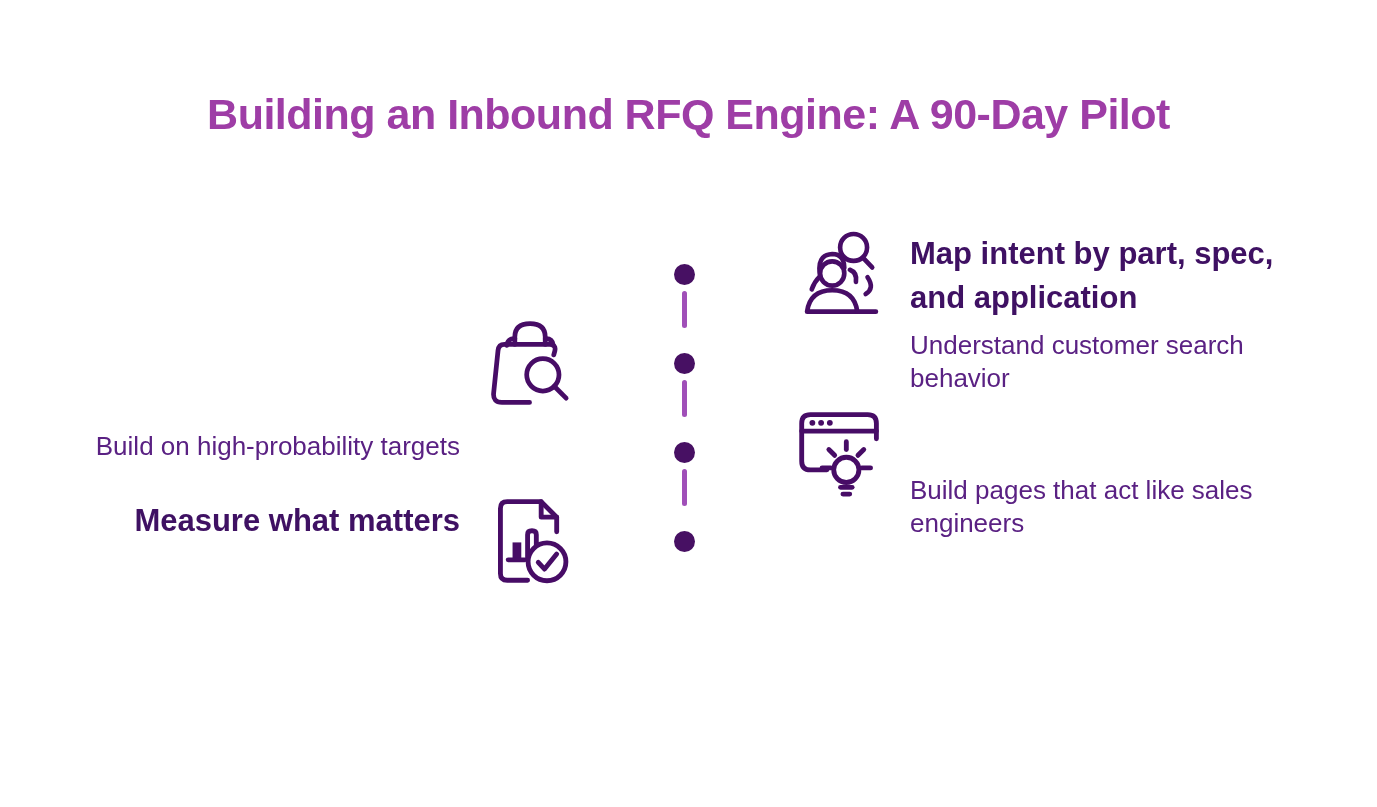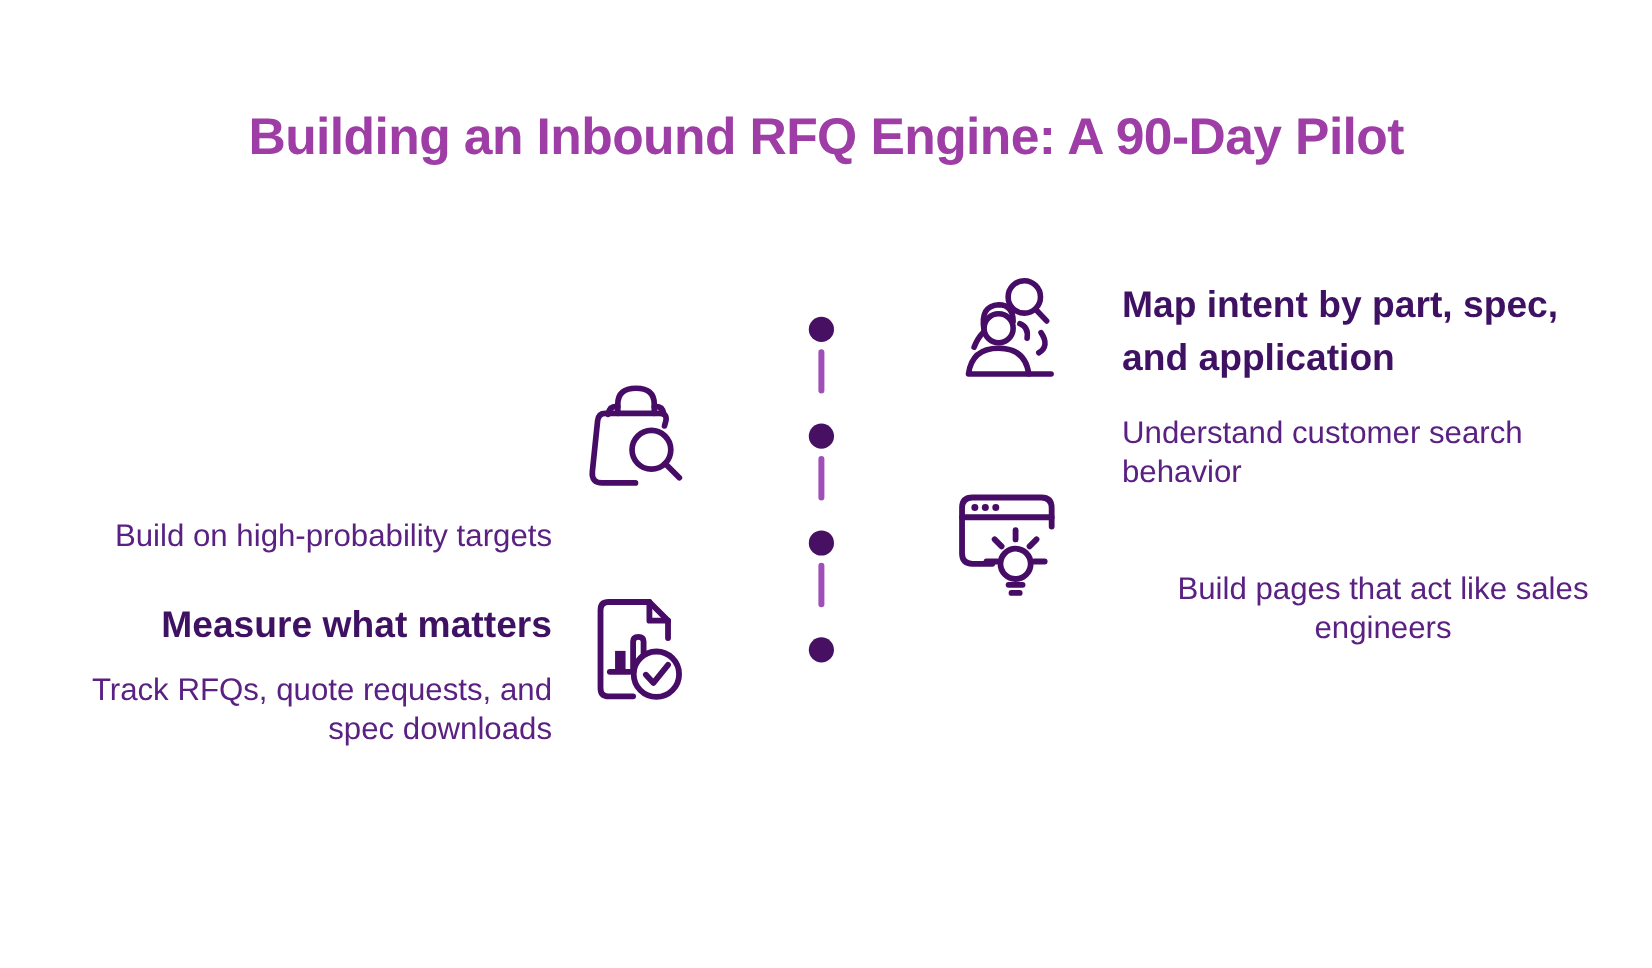--- a/index.html
+++ b/index.html
@@ -36,21 +36,21 @@
     position:absolute;left:0;width:21px;height:21px;border-radius:50%;
     background:var(--dot-color);
   }
   .tl-line{
     position:absolute;left:8px;width:5px;height:37px;border-radius:3px;
     background:var(--connector-color);
   }
   
   .l-box{left:40px;width:420px;}
   
-  .r-box{left:910px;width:435px;margin-left:25px;}
+  .r-box{left:910px;width:435px;}
 </style>
 </head>
 <body>
 
 <div class="canvas">
 
   <div class="title">Building an Inbound RFQ Engine: A 90-Day Pilot</div>
 
   <div class="step-desc align-right l-box" style="top:430px;">Build on high-probability targets</div>
   <div class="icon" style="left:483px;top:315px;width:95px;height:95px;">
@@ -58,22 +58,20 @@
       <path d="M74.5 42 L75.7 37.5 Q77 31 70 31 L22.5 31 Q16.5 31 15.8 37.5 L11.2 82 Q10.2 92 20 92 L49 92"></path>
       <path d="M33.5 25 q-7.5 -0.5 -8.5 7"></path>
       <path d="M65.5 25 q7.5 -0.5 8.5 7"></path>
       <path d="M33.5 31 L33.5 23 Q33.5 9 49.5 9 Q65.5 9 65.5 23 L65.5 31"></path>
       <circle cx="63" cy="63" r="17" fill="#ffffff"></circle>
       <path d="M75 75 L87.5 87.5"></path>
     </svg>
   </div>
 
   <div class="step-heading align-right l-box" style="top:499px;">Measure what matters</div>
-  <div class="step-desc align-right l-box" style="top:558px;">Track RFQs, quote requests, and
-spec downloads</div>
   <div class="icon" style="left:482px;top:491px;width:97px;height:97px;">
     <svg viewBox="0 0 100 100" fill="none" stroke="currentColor" stroke-width="5" stroke-linecap="round" stroke-linejoin="round">
       <path d="M77 42 L77 27 L61 11 L26 11 Q19 11 19 18 L19 85 Q19 92 26 92 L47 92"></path>
       <path d="M61 11 L61 27 L77 27"></path>
       <rect x="31.5" y="53" width="9" height="18" fill="currentColor" stroke="none"></rect>
       <path d="M47 71 L47 45 Q47 41 51.5 41 Q56 41 56 45 L56 60"></path>
       <path d="M27 71 L44 71"></path>
       <circle cx="67" cy="73" r="19.5" fill="#ffffff"></circle>
       <path d="M58 73.5 L64.5 80.5 L77 65"></path>
     </svg>
@@ -97,36 +95,36 @@
       <path d="M78 54 q8 12 -2 18"></path>
       <path d="M27 52 Q23 30 40 29 Q53 29 53 44"></path>
       <path d="M26 54 q-5 5 -8 13"></path>
       <circle cx="40" cy="50" r="13" fill="#ffffff"></circle>
       <path d="M13 91 Q16 68 40 68 Q64 68 67 91 Z" fill="#ffffff"></path>
       <path d="M67 91 L87 91"></path>
     </svg>
   </div>
   <div class="step-heading r-box" style="top:232px;">Map intent by part, spec,
 and application</div>
-  <div class="step-desc r-box" style="top:344px;">Understand customer search
+  <div class="step-desc r-box" style="top:329px;">Understand customer search
 behavior</div>
 
   <div class="icon" style="left:792px;top:401px;width:97px;height:97px;">
     <svg viewBox="0 0 100 100" fill="none" stroke="currentColor" stroke-width="5" stroke-linecap="round" stroke-linejoin="round">
       <path d="M87 39 L87 23 Q87 14 78 14 L19 14 Q10 14 10 23 L10 62 Q10 71 19 71 L36 71"></path>
       <path d="M10 31 L87 31"></path>
       <circle cx="21" cy="22.5" r="3" fill="currentColor" stroke="none"></circle>
       <circle cx="30" cy="22.5" r="3" fill="currentColor" stroke="none"></circle>
       <circle cx="39" cy="22.5" r="3" fill="currentColor" stroke="none"></circle>
       <circle cx="56" cy="71" r="13" fill="#ffffff"></circle>
       <path d="M50 89 L62 89"></path>
       <path d="M52.5 96 L59.5 96"></path>
       <path d="M56 50 L56 42"></path>
       <path d="M44 56 L38 50"></path>
       <path d="M68 56 L74 50"></path>
       <path d="M40 69 L31 69"></path>
       <path d="M72 69 L81 69"></path>
     </svg>
   </div>
-  <div class="step-desc r-box" style="top:474px;text-align:center;">Build pages that act like sales
+  <div class="step-desc r-box" style="top:474px;">Build pages that act like sales
 engineers</div>
 
 </div>
 
 </body></html>

